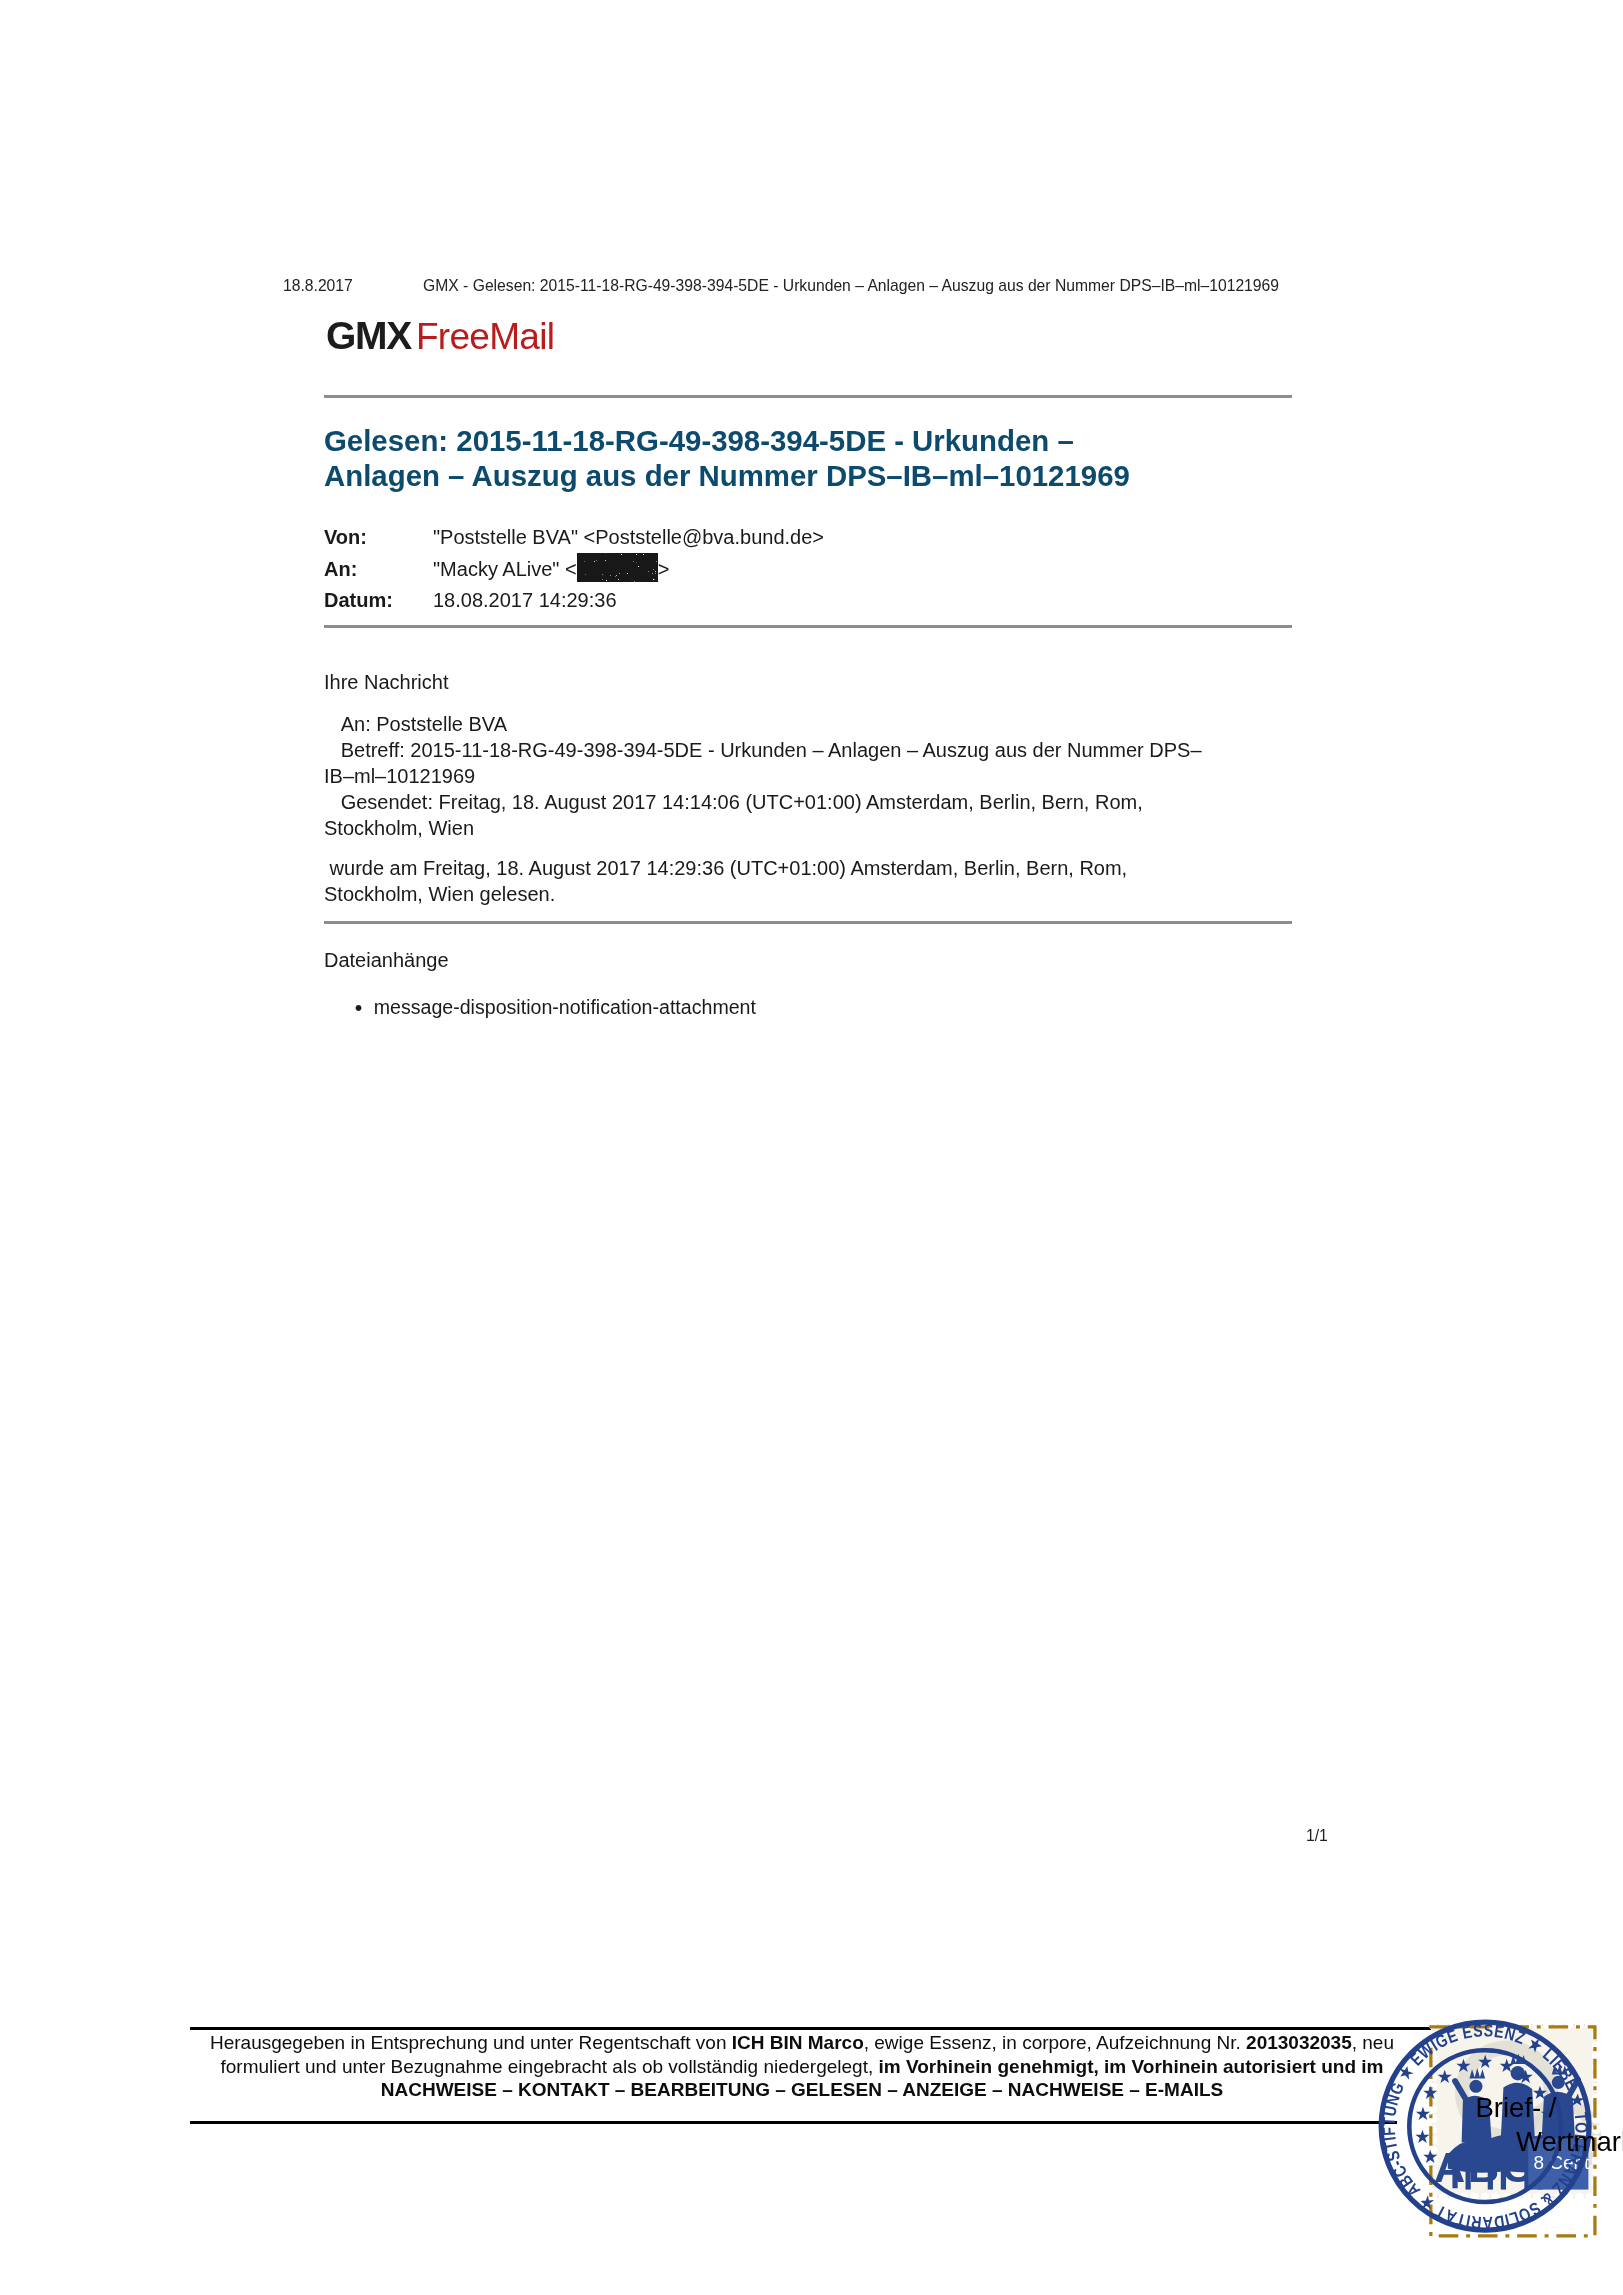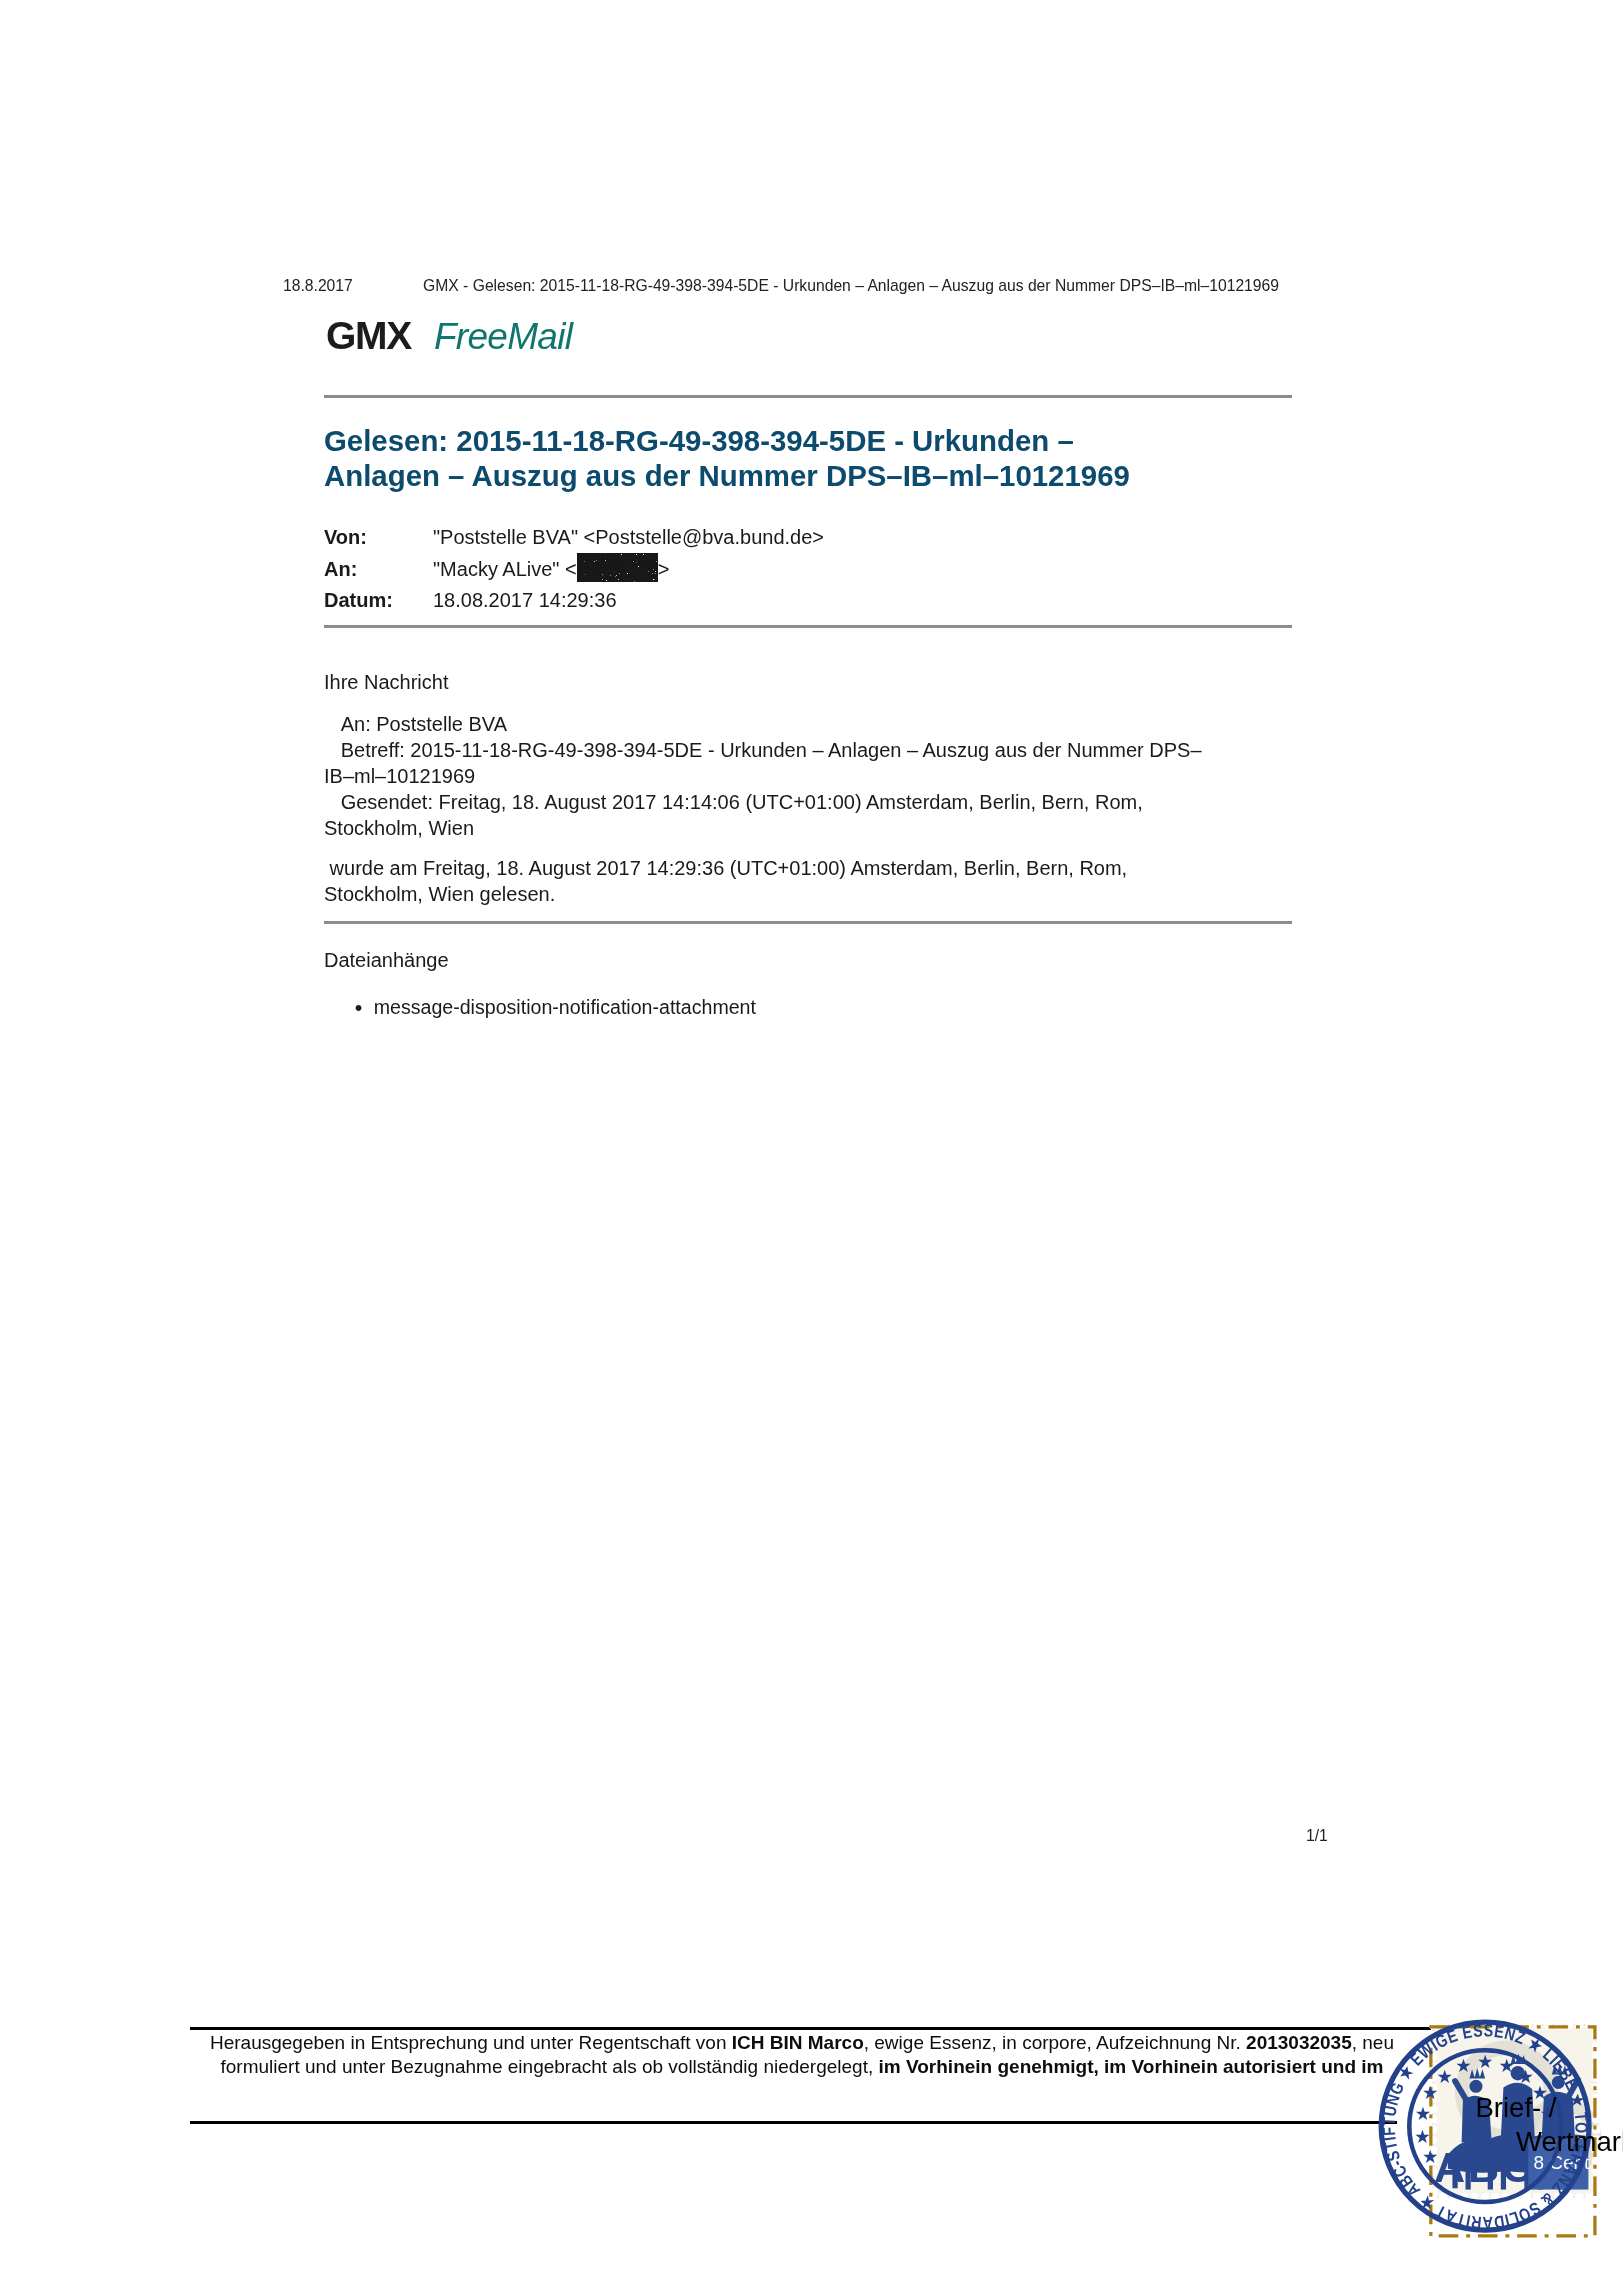--- a/index.html
+++ b/index.html
@@ -5,21 +5,21 @@
   html,body{margin:0;padding:0;background:#e9e9e9;}
   .page{
     position:relative;width:1623px;height:2295px;background:#ffffff;
     font-family:"Liberation Sans",sans-serif;color:#1a1a1a;overflow:hidden;
   }
   .abs{position:absolute;}
   .small{font-size:15.7px;color:#222;}
   
   .logo{display:flex;align-items:baseline;}
   .logo-gmx{font-size:39px;font-weight:900;letter-spacing:-1.3px;color:#1c1c1e;}
-  .logo-product{font-size:37px;font-weight:400;letter-spacing:-0.7px;color:#0f766e;margin-left:23px;font-style:italic;}
+  .logo-product{font-size:37px;font-weight:400;letter-spacing:-0.7px;color:#b91c1c;margin-left:5px;}
   
   .rule{height:2.6px;background:#8d8d8d;width:968px;left:324px;}
   .frule{height:2.6px;background:#000;}
   .subject{font-size:29.4px;font-weight:bold;line-height:35px;white-space:pre-wrap;color:#0c4a6e;}
   .meta-row{line-height:31px;font-size:20px;white-space:nowrap;}
   .meta-label{display:inline-block;width:109px;font-weight:bold;}
   .body-text{font-size:20px;line-height:26px;white-space:pre-wrap;width:982px;}
   .attach-head{font-size:20px;font-weight:normal;}
   .attach-item{font-size:19.6px;}
   .bullet{display:inline-block;transform:scale(1.1);margin-right:11.8px;}
@@ -86,20 +86,21 @@
   <div class="abs attach-item" style="left:355px;top:996px;">
     <span class="bullet">•</span><span>message-disposition-notification-attachment</span>
   </div>
 
   <div class="abs small" style="left:1306px;top:1827px;">1/1</div>
 
   <div class="abs frule" style="left:190px;top:2027px;width:1241px;"></div>
   <div class="abs footer-text" style="left:190px;top:2031px;">
     <div><span>Herausgegeben in Entsprechung und unter Regentschaft von </span><b>ICH BIN Marco</b><span>, ewige Essenz, in corpore, Aufzeichnung Nr. </span><b>2013032035</b><span>, neu</span></div>
     <div><span>formuliert und unter Bezugnahme eingebracht als ob vollständig niedergelegt, </span><b>im Vorhinein genehmigt, im Vorhinein autorisiert und im</b></div>
+    <div><b>NACHWEISE – KONTAKT – BEARBEITUNG – GELESEN – ANZEIGE – NACHWEISE – E-MAILS</b></div>
   </div>
   <div class="abs frule" style="left:190px;top:2121px;width:1207px;"></div>
 
   <svg class="abs" style="left:1366px;top:2017px;" width="250" height="268" viewBox="0 0 382 410">
 
     <rect x="102" y="12" width="250" height="264" fill="#f7f4ec" stroke="#e0ddd2" stroke-width="2"></rect>
 
     <circle cx="215" cy="115" r="68" fill="none" stroke="#dcd9cf" stroke-width="22" opacity="0.75"></circle>
     <circle cx="298" cy="185" r="52" fill="none" stroke="#dcd9cf" stroke-width="20" opacity="0.7"></circle>
 

